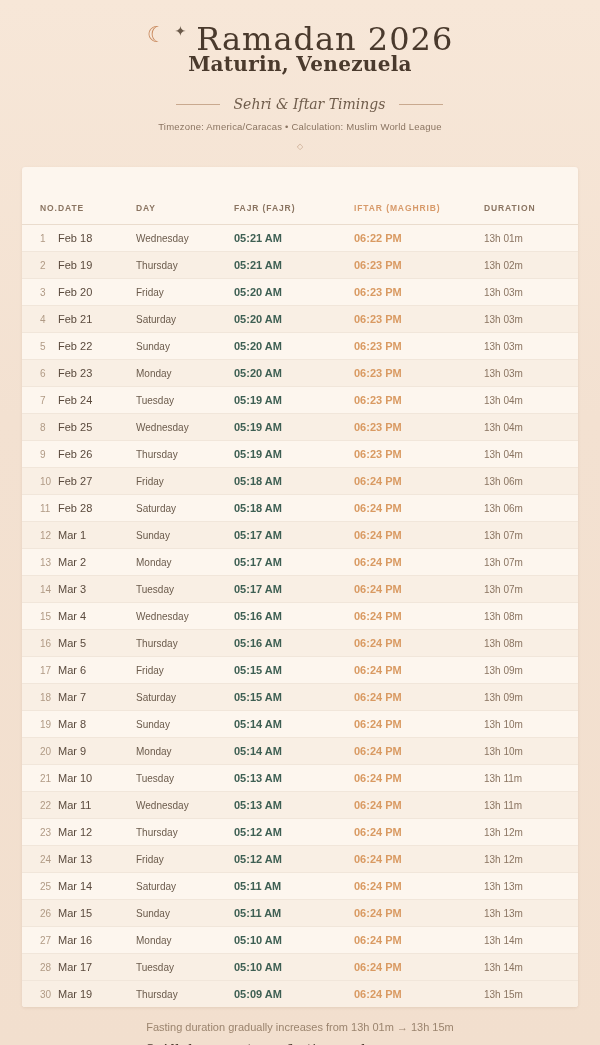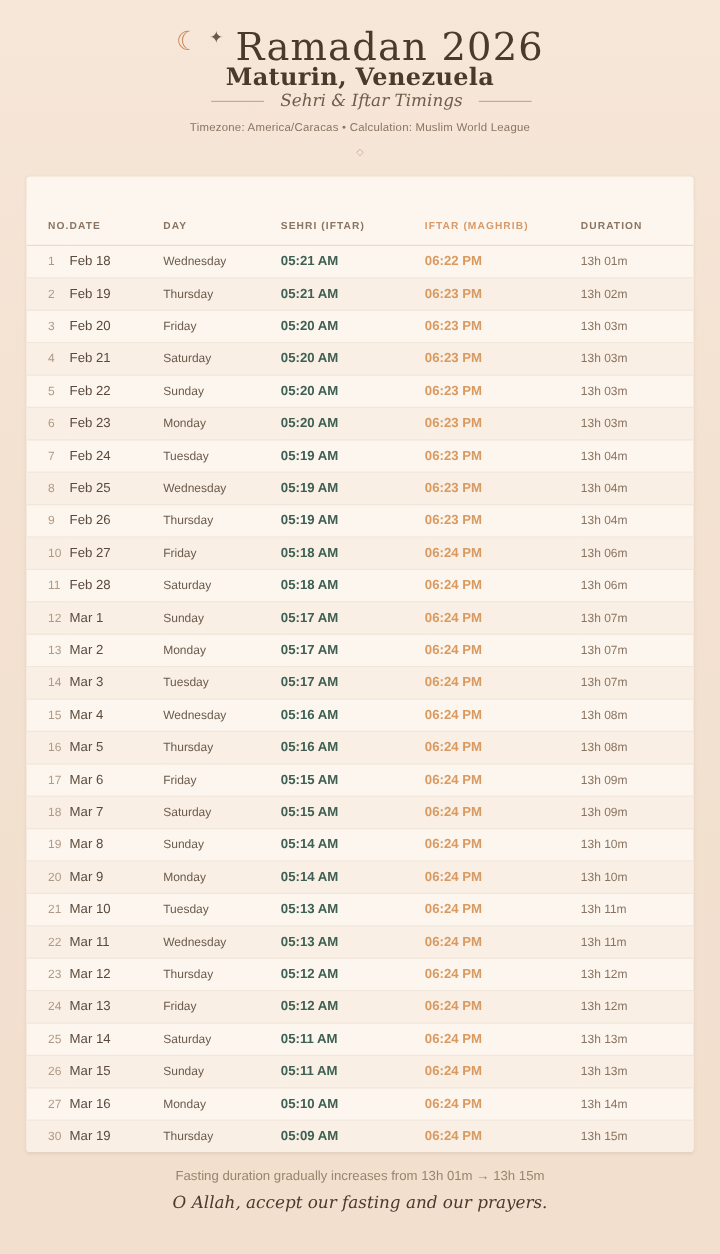--- a/index.html
+++ b/index.html
@@ -62,21 +62,21 @@
     font-weight: bold;
     color: #4a3a2d;
     margin-top: -6px;
     letter-spacing: 0.3px;
   }
   .divider-row {
     display: flex;
     align-items: center;
     justify-content: center;
     gap: 14px;
-    margin-top: 0;
+    margin-top: 20px;
     padding-left: 19px;
   }
   .divider-line {
     width: 44px;
     height: 1px;
     background: #c9a98f;
   }
   .section-label {
     font-family: "DejaVu Serif", serif;
     font-size: 14px;
@@ -193,21 +193,21 @@
           <col class="c-day">
         <col class="c-sehri">
           <col class="c-iftar">
           <col class="c-dur">
       </colgroup>
       <thead>
         <tr>
           <th class="pad-no">NO.</th>
           <th>DATE</th>
           <th>DAY</th>
-          <th>SEHRI (IFTAR)</th>
+          <th>FAJR (FAJR)</th>
           <th class="c-iftar">IFTAR (MAGHRIB)</th>
           <th>DURATION</th>
         </tr>
       </thead>
       <tbody id="table-body">
           <tr>
             <td class="cell-no pad-no">1</td>
             <td class="cell-date">Feb 18</td>
             <td class="cell-day">Wednesday</td>
             <td class="cell-sehri">05:21 AM</td>
@@ -416,20 +416,28 @@
           </tr>
           <tr>
             <td class="cell-no pad-no">27</td>
             <td class="cell-date">Mar 16</td>
             <td class="cell-day">Monday</td>
             <td class="cell-sehri">05:10 AM</td>
             <td class="cell-iftar">06:24 PM</td>
             <td class="cell-dur">13h 14m</td>
           </tr>
           <tr class="alt">
+            <td class="cell-no pad-no">28</td>
+            <td class="cell-date">Mar 17</td>
+            <td class="cell-day">Tuesday</td>
+            <td class="cell-sehri">05:10 AM</td>
+            <td class="cell-iftar">06:24 PM</td>
+            <td class="cell-dur">13h 14m</td>
+          </tr>
+          <tr class="alt">
             <td class="cell-no pad-no">30</td>
             <td class="cell-date">Mar 19</td>
             <td class="cell-day">Thursday</td>
             <td class="cell-sehri">05:09 AM</td>
             <td class="cell-iftar">06:24 PM</td>
             <td class="cell-dur">13h 15m</td>
           </tr>
         </tbody>
     </table>
   </div>

